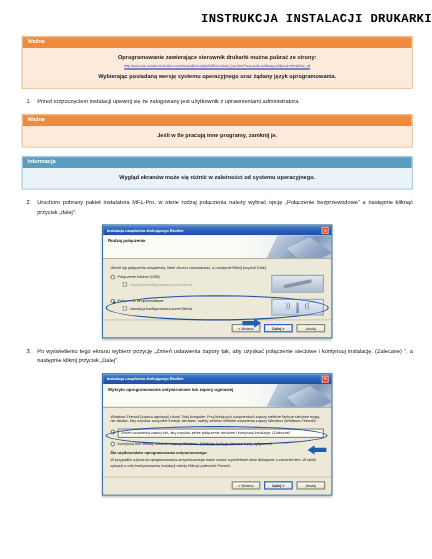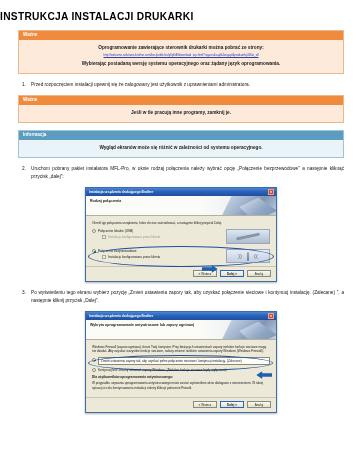--- a/index.html
+++ b/index.html
@@ -17,22 +17,22 @@
   }
   .page {
     width: 360px;
     height: 466px;
     background: #fff;
     position: relative;
     box-sizing: border-box;
     padding: 0;
   }
   .doc-title {
-    text-align: left;
-    font-family: Liberation Sans, sans-serif;
+    text-align: right;
+    font-family: Liberation Mono, monospace;
     font-weight: bold;
     font-size: 10.2px;
     letter-spacing: 0.3px;
     margin: 11px 0 8px 0;
     color: #000;
   }
   .content {
     padding: 0 16px 0 18px;
   }
   

